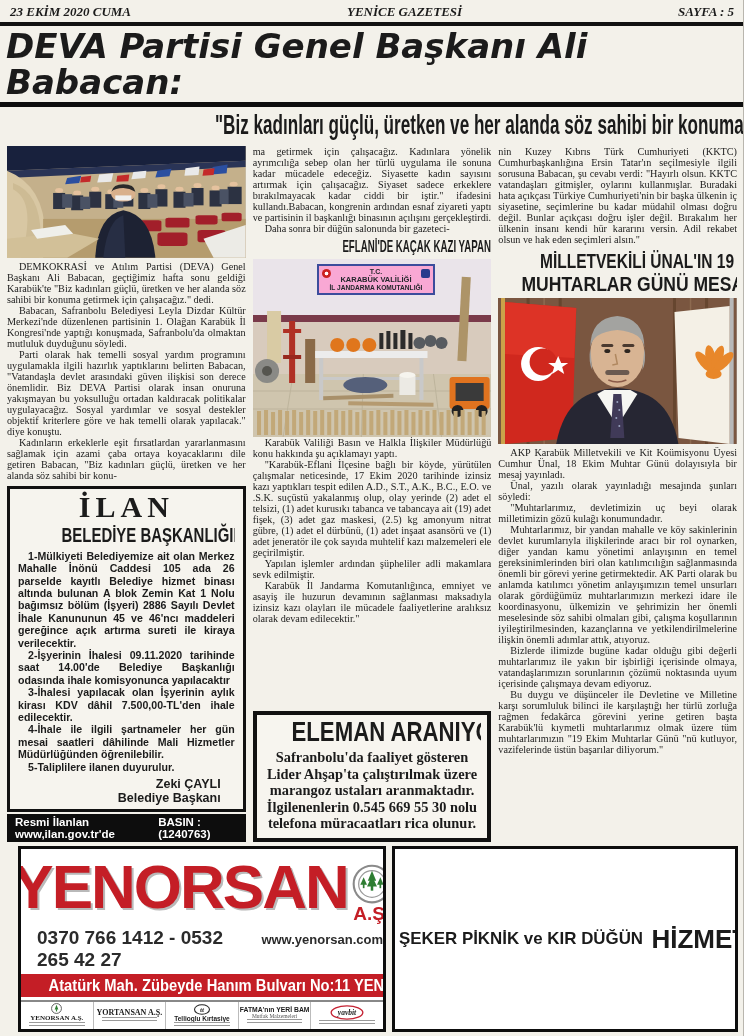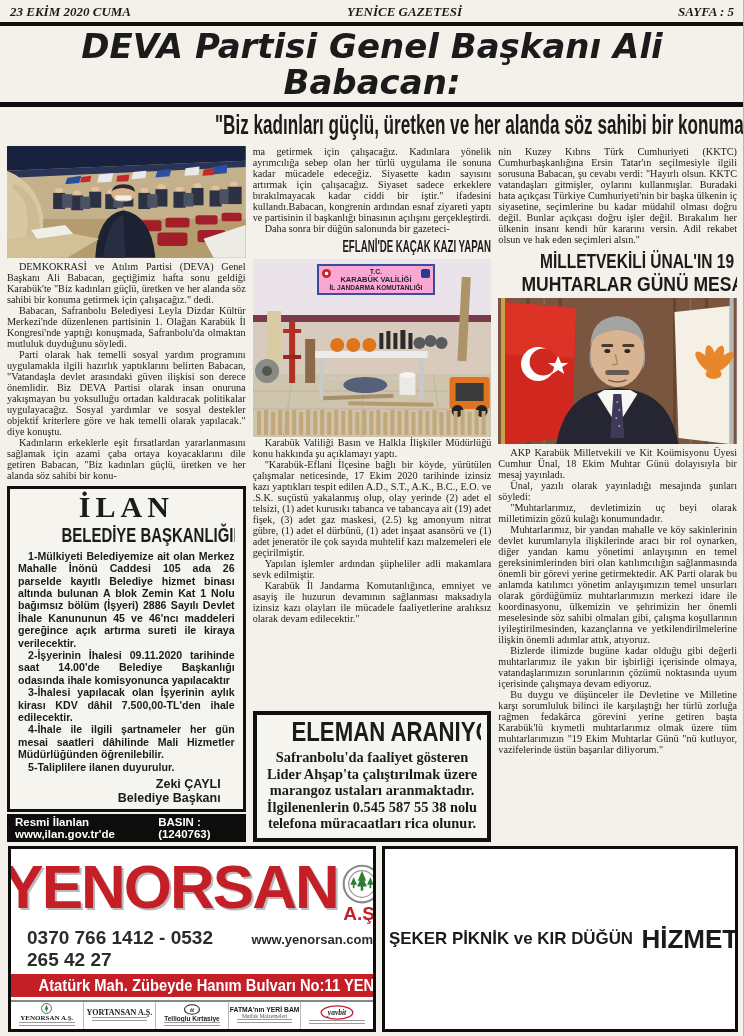--- a/index.html
+++ b/index.html
@@ -8,21 +8,21 @@
        border-right:1px solid #b9b6ae;box-sizing:border-box;}
   .page{width:744px;height:1036px;background:#f3f1ea;display:flex;flex-direction:column;}
 
   
   .topbar{display:flex;justify-content:space-between;align-items:flex-end;
           padding:4px 10px 1px 10px;font-family:"Liberation Serif",serif;
           font-weight:bold;font-style:italic;font-size:13px;}
   .toprule{height:4px;background:#111;margin:1px 0 0 0;}
 
   
-  .headline{ text-align:center;margin:3px 0 0 0;}
+  .headline{ margin:3px 0 0 0;}
   .headline span{display:inline-block;font-family:"DejaVu Sans",sans-serif;
           font-weight:800;font-style:italic;font-size:34px;letter-spacing:0px;
           border-bottom:5px solid #0d0d0d;padding:0 6px 2px 6px;line-height:1.05;}
   .subheadline{text-align:center;margin:4px 0 2px 0;height:30px;overflow:hidden;}
   .fitx{display:inline-block;white-space:nowrap;}
   .subheadline .fitx{font-family:"Liberation Sans",sans-serif;font-weight:900;
           font-size:27px;line-height:1.05;}
 
   
   .columns{flex:1;display:grid;grid-template-columns:1fr 1fr 1fr;gap:7px;
@@ -66,21 +66,21 @@
         border:2px solid #3c4c9c;text-align:center;padding:2px 2px;
         font-family:"Liberation Sans",sans-serif;font-weight:800;color:#23262b;}
   .sign .l1{font-size:7px;}
   .sign .l2{font-size:7.5px;}
   .sign .l3{font-size:6.6px;}
   .sign .emb{position:absolute;top:3px;width:9px;height:9px;border-radius:50%;}
   .sign .emb.left{left:3px;background:radial-gradient(circle,#fff 30%,#c22 32%);}
   .sign .emb.right{right:3px;border-radius:2px;background:#2a3a8c;}
 
   
-  .ads{height:186px;display:flex;gap:6px;padding:2px 6px 4px 8px;}
+  .ads{height:186px;display:flex;gap:6px;padding:2px 6px 4px 18px;}
   .ad{border:3px solid #0d0d0d;background:#fff;box-sizing:border-box;overflow:hidden;}
   .yenorsan{width:368px;display:flex;flex-direction:column;}
   .yen-top{display:flex;align-items:center;justify-content:center;gap:4px;height:78px;}
   .yen-name{font-family:"Liberation Sans",sans-serif;font-weight:800;font-size:62px;
         color:#c41e26;line-height:1;text-shadow:2px 2px 0 #b9b9b9;letter-spacing:-2px;}
   .yen-logoblk{display:flex;flex-direction:column;align-items:center;margin-top:14px;}
   .yen-as{font-family:"Liberation Sans",sans-serif;font-weight:800;font-size:19px;color:#c41e26;line-height:1;}
   .yen-phone{display:flex;align-items:baseline;justify-content:center;gap:6px;margin:2px 0 3px 0;}
   .yen-phones{font-family:"Liberation Sans",sans-serif;font-weight:800;font-size:19px;color:#2b2b2b;margin-left:16px;}
   .yen-web{font-family:"Liberation Sans",sans-serif;font-weight:700;font-size:13px;color:#2b2b2b;}
@@ -340,21 +340,21 @@
         </div>
       </div>
 
       <p class="art">Karabük Valiliği Basın ve Halkla İlişkiler Müdürlüğü konu hakkında şu açıklamayı yaptı.</p>
       <p class="art">"Karabük-Eflani İlçesine bağlı bir köyde, yürütülen çalışmalar neticesinde, 17 Ekim 2020 tarihinde izinsiz kazı yaptıkları tespit edilen A.D., S.T., A.K., B.C., E.O. ve .S.K. suçüstü yakalanmış olup, olay yerinde (2) adet el telsizi, (1) adet kurusıkı tabanca ve tabancaya ait (19) adet fişek, (3) adet gaz maskesi, (2.5) kg amonyum nitrat gübre, (1) adet el dürbünü, (1) adet inşaat asansörü ve (1) adet jeneratör ile çok sayıda muhtelif kazı malzemeleri ele geçirilmiştir.</p>
       <p class="art">Yapılan işlemler ardından şüpheliler adli makamlara sevk edilmiştir.</p>
       <p class="art">Karabük İl Jandarma Komutanlığınca, emniyet ve asayiş ile huzurun devamının sağlanması maksadıyla izinsiz kazı olayları ile mücadele faaliyetlerine aralıksız olarak devam edilecektir."</p>
 
       <div class="eleman-box">
         <div class="eleman-title"><span class="fitx" style="transform: scaleX(0.791971); transform-origin: center center;">ELEMAN ARANIYOR</span></div>
-        <div class="eleman-body">Safranbolu'da faaliyet gösteren Lider Ahşap'ta çalıştırılmak üzere marangoz ustaları aranmaktadır. İlgilenenlerin 0.545 587 55 38 nolu telefona müracaatları rica olunur.</div>
+        <div class="eleman-body">Safranbolu'da faaliyet gösteren Lider Ahşap'ta çalıştırılmak üzere marangoz ustaları aranmaktadır. İlgilenenlerin 0.545 669 55 30 nolu telefona müracaatları rica olunur.</div>
       </div>
     </section>
 
     <section class="col">
       <p class="art noindent">nin Kuzey Kıbrıs Türk Cumhuriyeti (KKTC) Cumhurbaşkanlığına Ersin Tatar'ın seçilmesiyle ilgili sorusuna Babacan, şu cevabı verdi: "Hayırlı olsun. KKTC vatandaşları gitmişler, oylarını kullanmışlar. Buradaki hata açıkçası Türkiye Cumhuriyeti'nin bir başka ülkenin iç siyasetine, seçimlerine bu kadar müdahil olması doğru değil. Bunlar açıkçası doğru işler değil. Bırakalım her ülkenin insanı kendi hür kararını versin. Adil rekabet olsun ve hak eden seçimleri alsın."</p>
 
       <div class="subhead3 subhead2line">
         <div><span class="fitx" style="transform: scaleX(0.738318); transform-origin: center center;">MİLLETVEKİLİ ÜNAL'IN 19 EKİM</span></div>
         <div><span class="fitx" style="transform: scaleX(0.834507); transform-origin: center center;">MUHTARLAR GÜNÜ MESAJI</span></div>
       </div>

